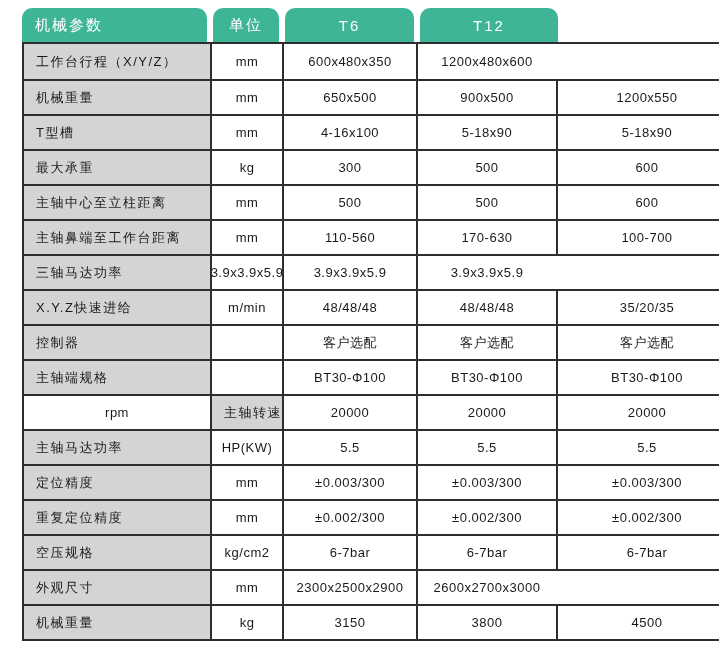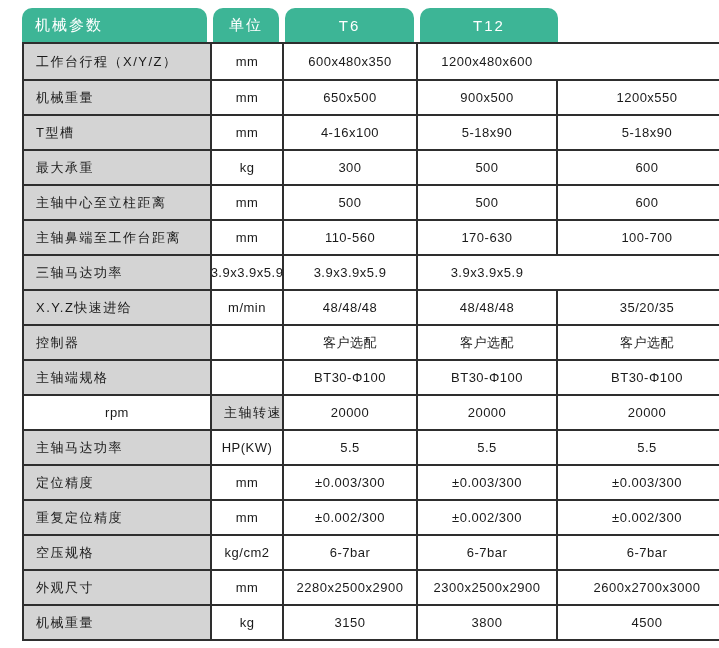--- a/index.html
+++ b/index.html
@@ -180,21 +180,20 @@
         <div class="tr">
           <div class="td td-label">空压规格</div>
           <div class="td">kg/cm2</div>
           <div class="td">6-7bar</div>
           <div class="td">6-7bar</div>
           <div class="td">6-7bar</div>
         </div>
         <div class="tr">
           <div class="td td-label">外观尺寸</div>
           <div class="td">mm</div>
-          <div class="td">2280x2500x2900</div>
           <div class="td">2300x2500x2900</div>
           <div class="td">2600x2700x3000</div>
         </div>
         <div class="tr">
           <div class="td td-label">机械重量</div>
           <div class="td">kg</div>
           <div class="td">3150</div>
           <div class="td">3800</div>
           <div class="td">4500</div>
         </div>

